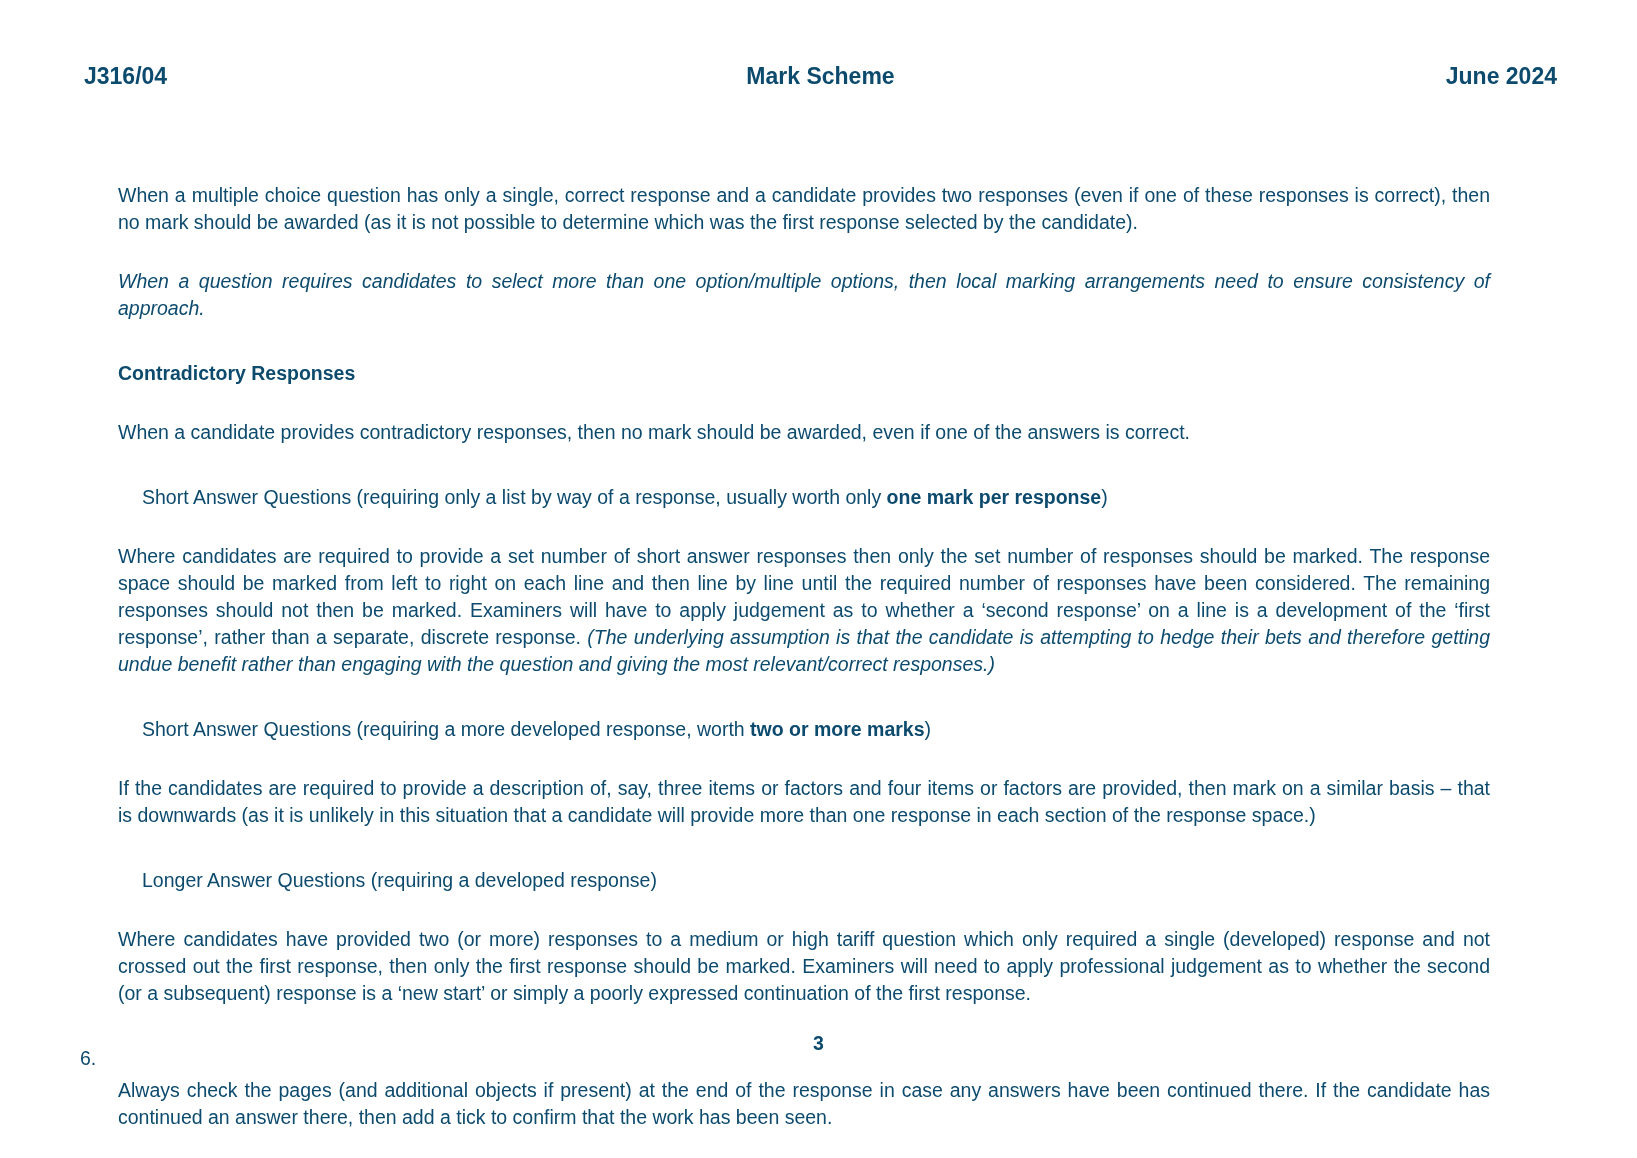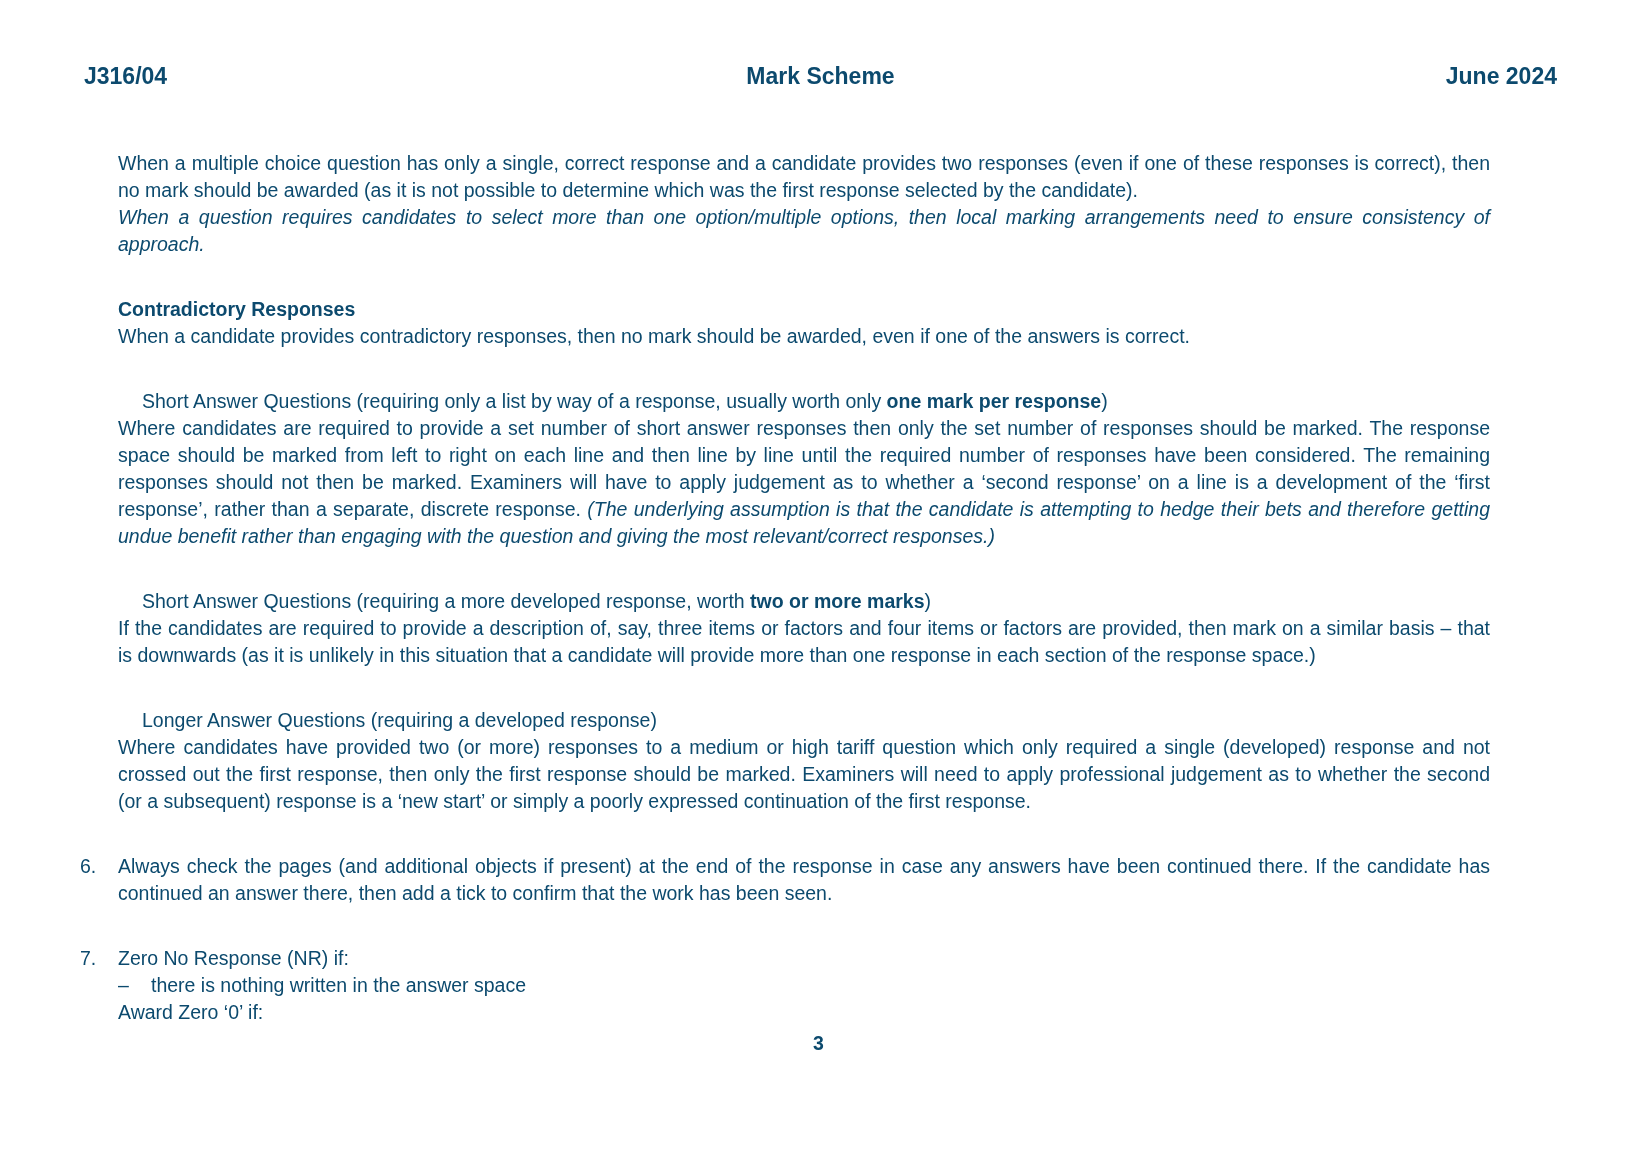--- a/index.html
+++ b/index.html
@@ -23,21 +23,21 @@
     font-size: 23px;
     line-height: 28px;
   }
   .doc-header .h-left  { width: 320px; text-align: left; }
   .doc-header .h-center{ flex: 1; text-align: center; }
   .doc-header .h-right { width: 320px; text-align: right; }
   .content { padding: 60px 147px 0 118px; }
   .block { margin-bottom: 38px; }
   .bold { font-weight: bold; }
   .italic { font-style: italic; }
-  .just { text-align: justify; }
+  .just { text-align: justify; margin-top: 32px; }
   .heading-line { font-weight: normal; margin-left: 24px; }
   .numbered { display: flex; margin-bottom: 38px; }
   .numbered .num { width: 38px; margin-left: -38px; flex: none; }
   .item-body { flex: 1; }
   .dash-line { display: flex; }
   .dash-line .dash { width: 33px; flex: none; }
   .footer {
     position: absolute;
     left: 0; right: 0;
     top: 1030px;

